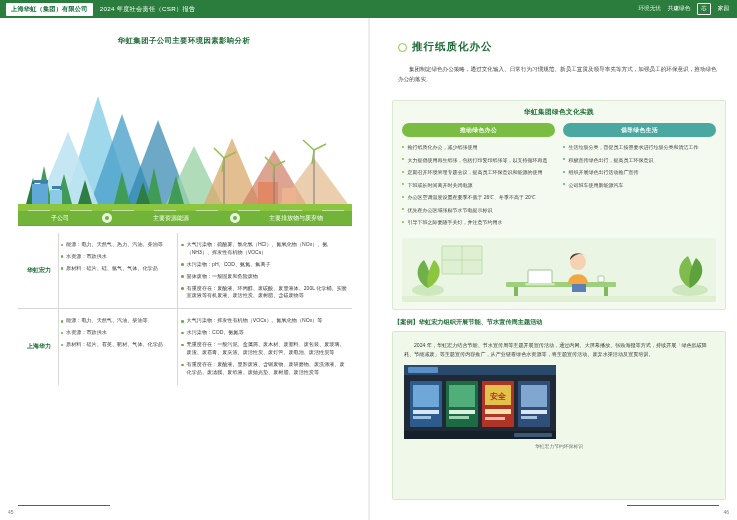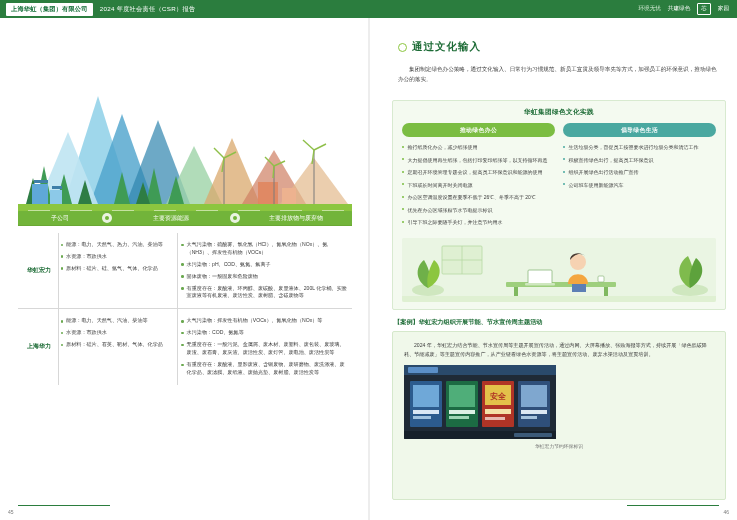--- a/index.html
+++ b/index.html
@@ -201,20 +201,21 @@
       <span class="tr-item active">共建绿色</span>
       <span class="tr-item boxed">芯</span>
       <span class="tr-item active">家园</span>
     </div>
   </div>
 
   <div class="spread">
 
     <div class="leftpage">
 
+      <div class="chart-title">华虹集团子公司主要环境因素影响分析</div>
 
       <div class="illu">
         <svg width="334" height="176" viewBox="0 0 334 176">
 
           <polygon points="46,150 80,42 114,150" fill="#8ed0e8" opacity="0.85"></polygon>
           <polygon points="72,150 104,60 136,150" fill="#4ca3cc" opacity="0.8"></polygon>
           <polygon points="20,150 50,78 80,150" fill="#bfe4f2" opacity="0.9"></polygon>
           <polygon points="108,150 140,66 172,150" fill="#2f84ae" opacity="0.7"></polygon>
           <polygon points="148,150 176,92 204,150" fill="#9ed3a8" opacity="0.8"></polygon>
           <polygon points="186,150 214,84 242,150" fill="#d9a86c" opacity="0.75"></polygon>
@@ -372,21 +373,21 @@
         <div class="pg">45</div>
       </div>
     </div>
 
     <div class="gutter"></div>
 
     <div class="rightpage">
 
       <div class="sec-head">
         <span class="sec-ring"></span>
-        <span class="sec-title">通过文化输入</span>
+        <span class="sec-title">推行纸质化办公</span>
       </div>
 
       <div class="sec-para">集团制定绿色办公策略，通过文化输入、日常行为习惯规范、新员工宣贯及领导率先等方式，加强员工的环保意识，推动绿色办公的落实。</div>
 
       <div class="pbox">
         <div class="pbox-title">华虹集团绿色文化实践</div>
         <div class="pbox-cols">
 
           <div class="pcol">
             <div class="pcol-head">推动绿色办公</div>

